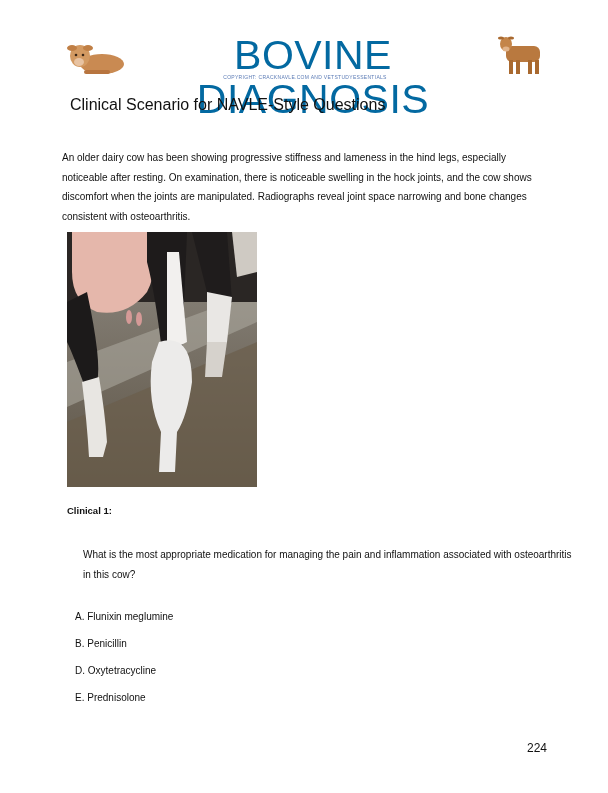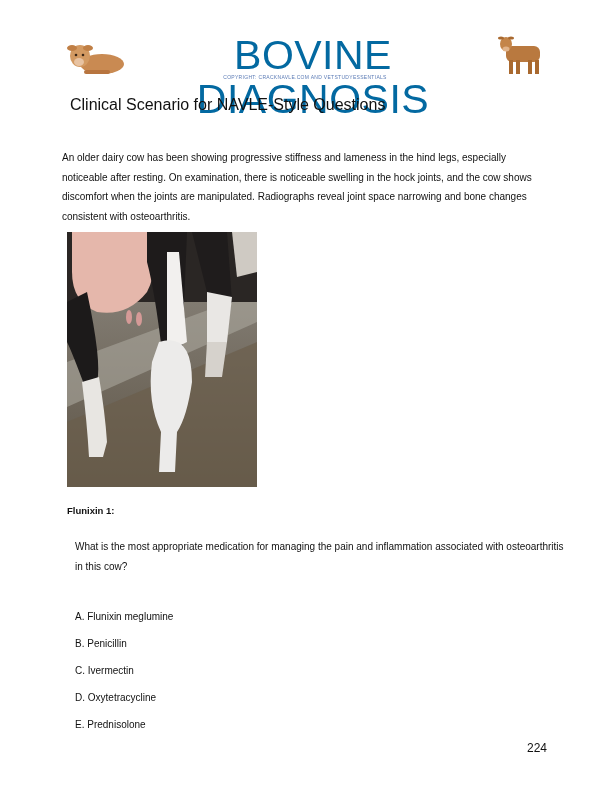--- a/index.html
+++ b/index.html
@@ -71,25 +71,24 @@
     <path d="M15 150 L32 145 Q38 180 40 210 L36 225 L22 225 Q20 190 15 150 Z" fill="#e8e6e2"></path>
     <path d="M125 0 L160 0 L165 70 Q150 80 140 60 Z" fill="#1f1c1c"></path>
     <path d="M140 60 L165 65 L160 110 Q150 125 140 115 Z" fill="#e9e7e4"></path>
     <path d="M140 110 L160 110 L155 145 L138 145 Z" fill="#d6d2cc"></path>
     <path d="M165 0 L190 0 L190 40 L170 45 Z" fill="#cfcac3"></path>
     <ellipse cx="62" cy="85" rx="3" ry="7" fill="#d59a97"></ellipse>
     <ellipse cx="72" cy="87" rx="3" ry="7" fill="#d59a97"></ellipse>
   </svg>
 </div>
 
-<div class="q-label">Flunixin 1:</div>
+<div class="q-label">Clinical 1:</div>
 
-<p class="q-text" style="margin:8px;">What is the most appropriate medication for managing the pain and inflammation associated with osteoarthritis in this cow?</p>
+<p class="q-text" style="margin:16px;">What is the most appropriate medication for managing the pain and inflammation associated with osteoarthritis in this cow?</p>
 
 <ul class="options">
   <li>A. Flunixin meglumine</li>
   <li>B. Penicillin</li>
-  <li>C. Ivermectin</li>
   <li>D. Oxytetracycline</li>
   <li>E. Prednisolone</li>
 </ul>
 
 <div class="page-num">224</div>
 
 </body></html>

